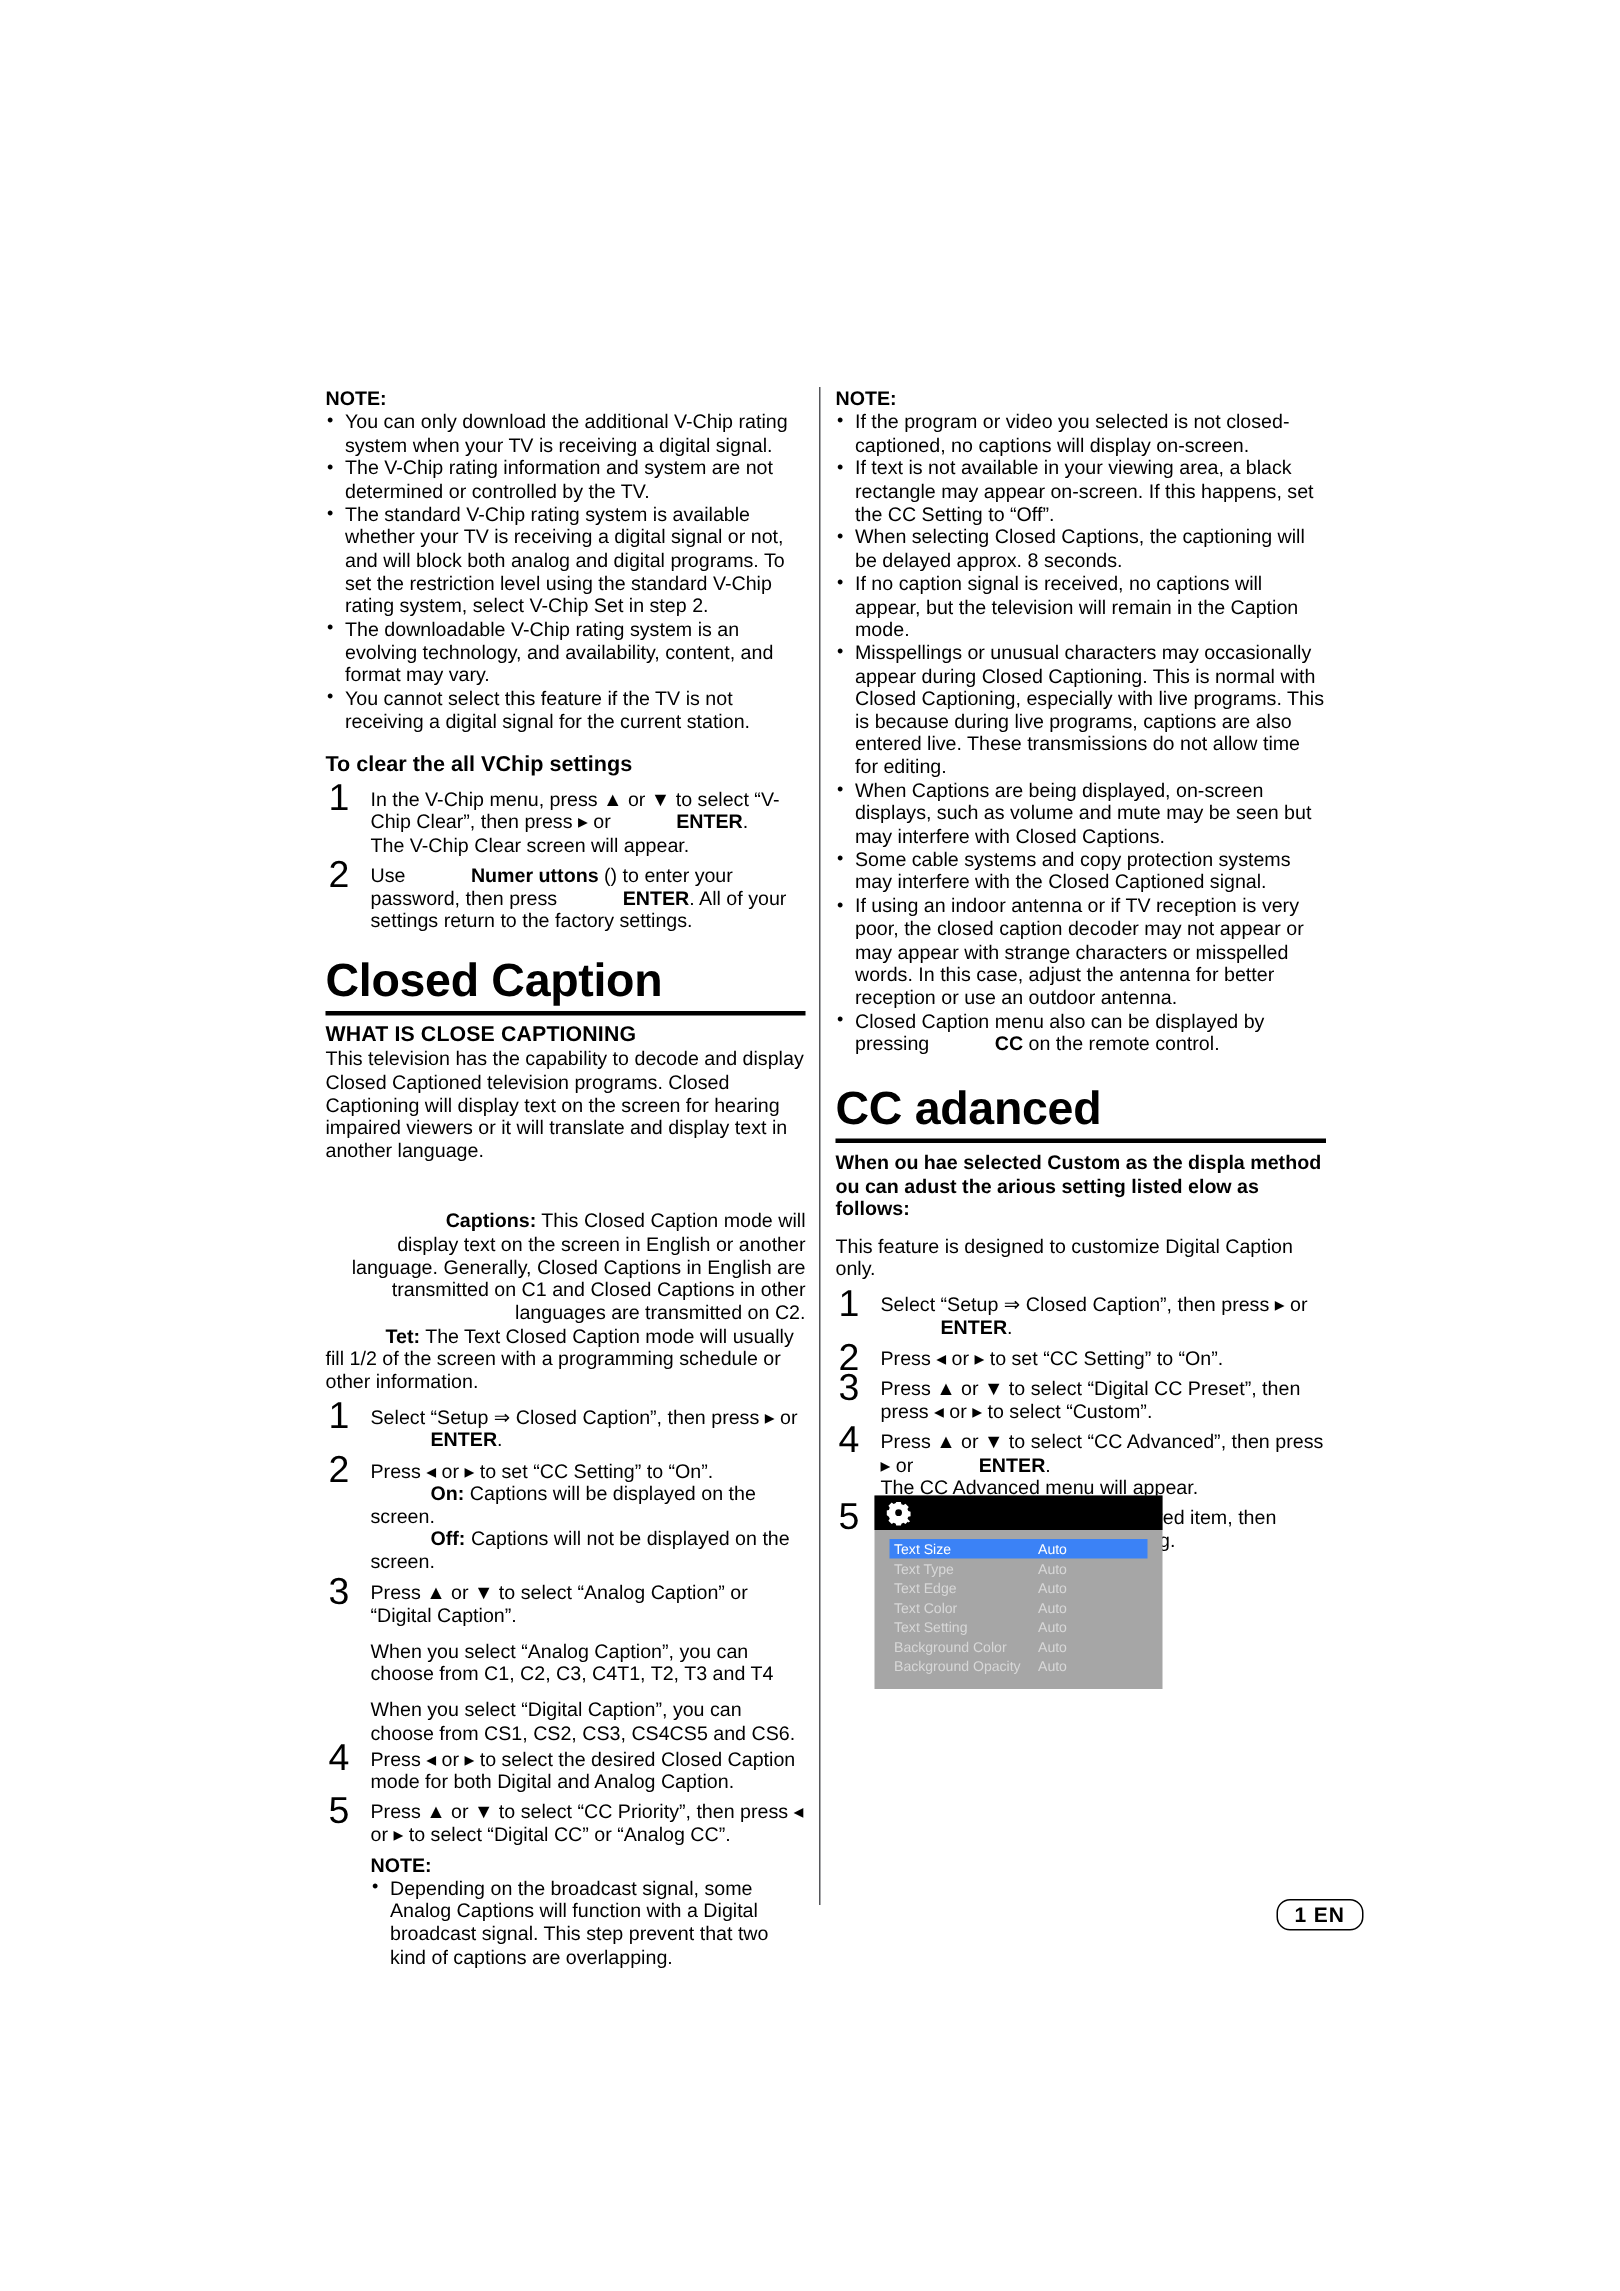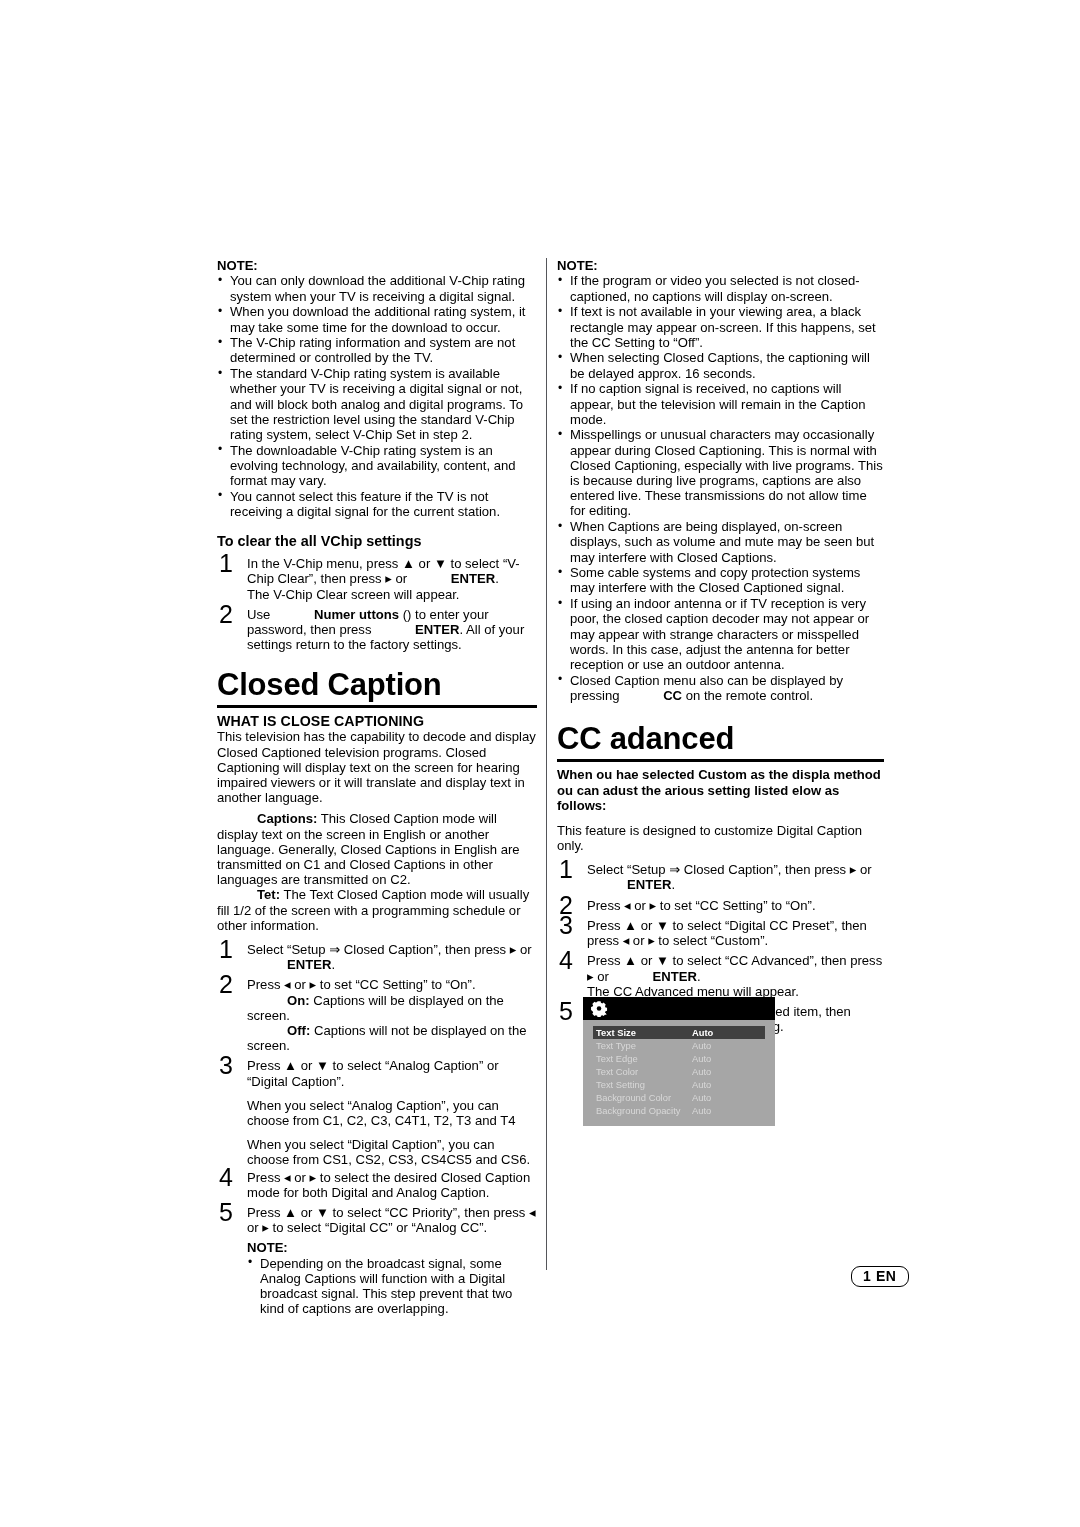--- a/index.html
+++ b/index.html
@@ -114,21 +114,21 @@
     letter-spacing: -0.2px;
   }
   .rule {
     height: 3px;
     background: #000;
     width: 100%;
     margin-bottom: 5px;
   }
 
   .para { margin: 0 0 0 0; line-height: 15.2px; }
-  .para.gap { margin-top: 6px; }
+  .para.gap { margin-top: 32px; text-align: right; }
   .para.gap-sm { margin-top: 9px; }
 
   b, strong { font-weight: bold; padding-left: 40px; }
 
   
   .osd {
     position: absolute;
     left: 579px;
     top: 997px;
     width: 192px;
@@ -152,23 +152,22 @@
     padding: 6px 10px 9px 10px;
   }
   .osd-row {
     display: flex;
     height: 13px;
     align-items: center;
     color: #d8d8d8;
     padding: 0 3px;
   }
   .osd-row.selected {
-    background: #404040;
+    background: #3b82f6;
     color: #ffffff;
-    font-weight: bold;
   }
   .osd-row .r-label { width: 96px; white-space: nowrap; }
   .osd-row .r-value { white-space: nowrap; }
 
   
   .pagenum {
     position: absolute;
     left: 847px;
     top: 1266px;
     border: 1.4px solid #000;
@@ -185,21 +184,20 @@
 
 <div class="page">
 
   <div class="divider"></div>
 
   <div class="col col-left">
 
     <div class="note-label">NOTE:</div>
     <ul class="bullets" id="left-notes">
         <li>You can only download the additional V-Chip rating system when your TV is receiving a digital signal.</li>
-        <li>When you download the additional rating system, it may take some time for the download to occur.</li>
         <li>The V-Chip rating information and system are not determined or controlled by the TV.</li>
         <li>The standard V-Chip rating system is available whether your TV is receiving a digital signal or not, and will block both analog and digital programs. To set the restriction level using the standard V-Chip rating system, select V-Chip Set in step 2.</li>
         <li>The downloadable V-Chip rating system is an evolving technology, and availability, content, and format may vary.</li>
         <li>You cannot select this feature if the TV is not receiving a digital signal for the current station.</li>
       </ul>
 
     <div class="subhead-bold">To clear the all VChip settings</div>
     <div class="steps" id="left-clear-steps">
         <div class="step">
           <span class="num">1</span>
@@ -258,21 +256,21 @@
         </ul>
     </div>
   </div>
 
   <div class="col col-right">
 
     <div class="note-label">NOTE:</div>
     <ul class="bullets" id="right-notes">
         <li>If the program or video you selected is not closed-captioned, no captions will display on-screen.</li>
         <li>If text is not available in your viewing area, a black rectangle may appear on-screen. If this happens, set the CC Setting to “Off”.</li>
-        <li>When selecting Closed Captions, the captioning will be delayed approx. 16 seconds.</li>
+        <li>When selecting Closed Captions, the captioning will be delayed approx. 8 seconds.</li>
         <li>If no caption signal is received, no captions will appear, but the television will remain in the Caption mode.</li>
         <li>Misspellings or unusual characters may occasionally appear during Closed Captioning. This is normal with Closed Captioning, especially with live programs. This is because during live programs, captions are also entered live. These transmissions do not allow time for editing.</li>
         <li>When Captions are being displayed, on-screen displays, such as volume and mute may be seen but may interfere with Closed Captions.</li>
         <li>Some cable systems and copy protection systems may interfere with the Closed Captioned signal.</li>
         <li>If using an indoor antenna or if TV reception is very poor, the closed caption decoder may not appear or may appear with strange characters or misspelled words. In this case, adjust the antenna for better reception or use an outdoor antenna.</li>
         <li>Closed Caption menu also can be displayed by pressing <b>CC</b> on the remote control.</li>
       </ul>
 
     <div class="bigsection" style="margin-top:19px">
       <h1>CC adanced</h1>

